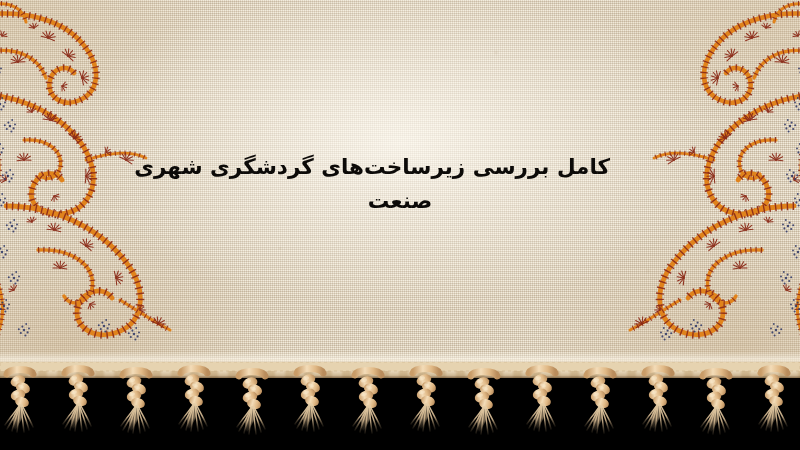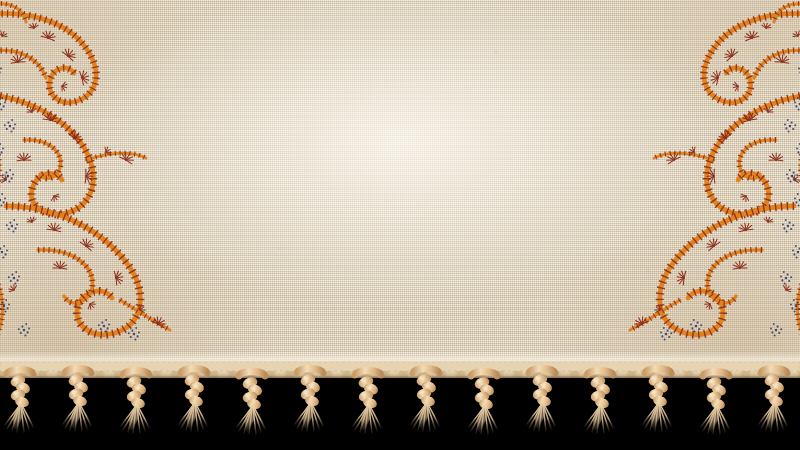--- a/index.html
+++ b/index.html
@@ -343,20 +343,22 @@
         <use href="#speckR" x="10" y="306"></use>
           <use href="#speckR" x="30" y="330"></use>
         <use href="#speckR" x="2" y="70"></use>
         <use href="#speckR" x="110" y="326"></use>
           <use href="#speckR" x="140" y="334"></use>
       </g>
     </svg>
   </div>
 
   <div class="title-block">
+    <div class="title-line">کامل بررسی زیرساخت‌های گردشگری شهری</div>
+    <div class="title-line short">صنعت</div>
   </div>
 
   <div class="fringe">
     <svg viewBox="0 0 800 88" xmlns="http://www.w3.org/2000/svg" preserveAspectRatio="none">
       <defs>
         <linearGradient id="cordG" x1="0" y1="0" x2="1" y2="0">
           <stop offset="0%" stop-color="#c99c68"></stop>
           <stop offset="38%" stop-color="#f3dcb8"></stop>
           <stop offset="72%" stop-color="#e0b885"></stop>
           <stop offset="100%" stop-color="#b98c5c"></stop>

